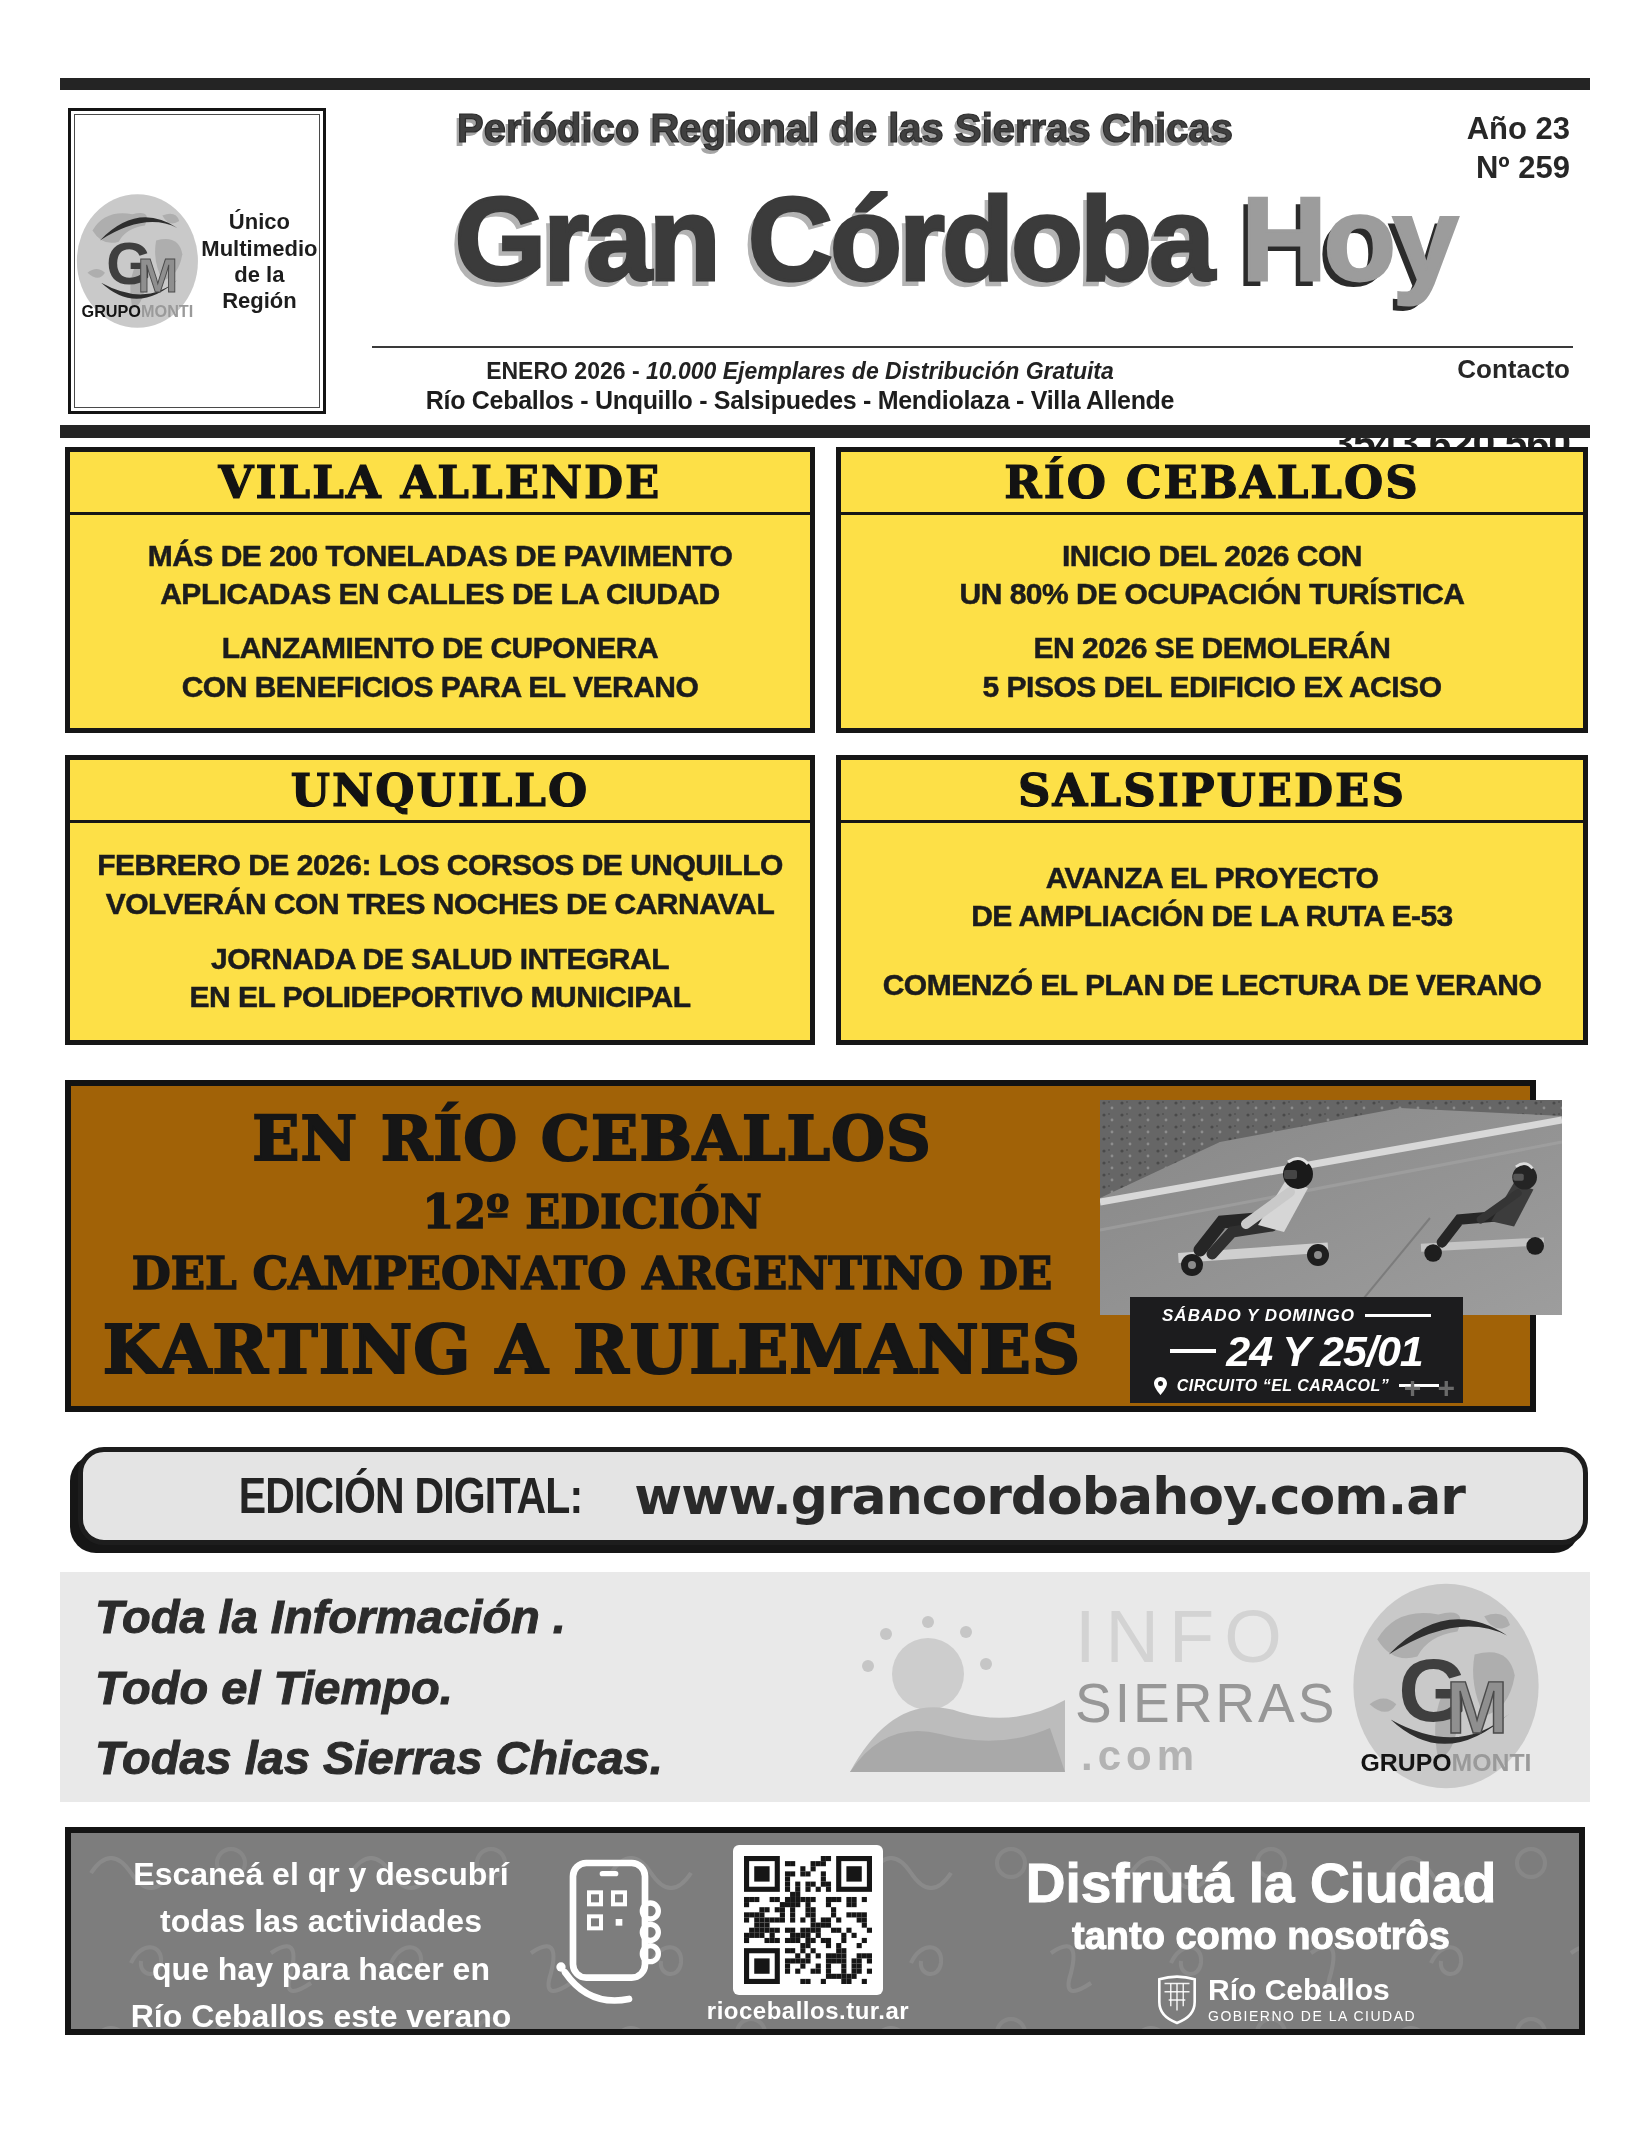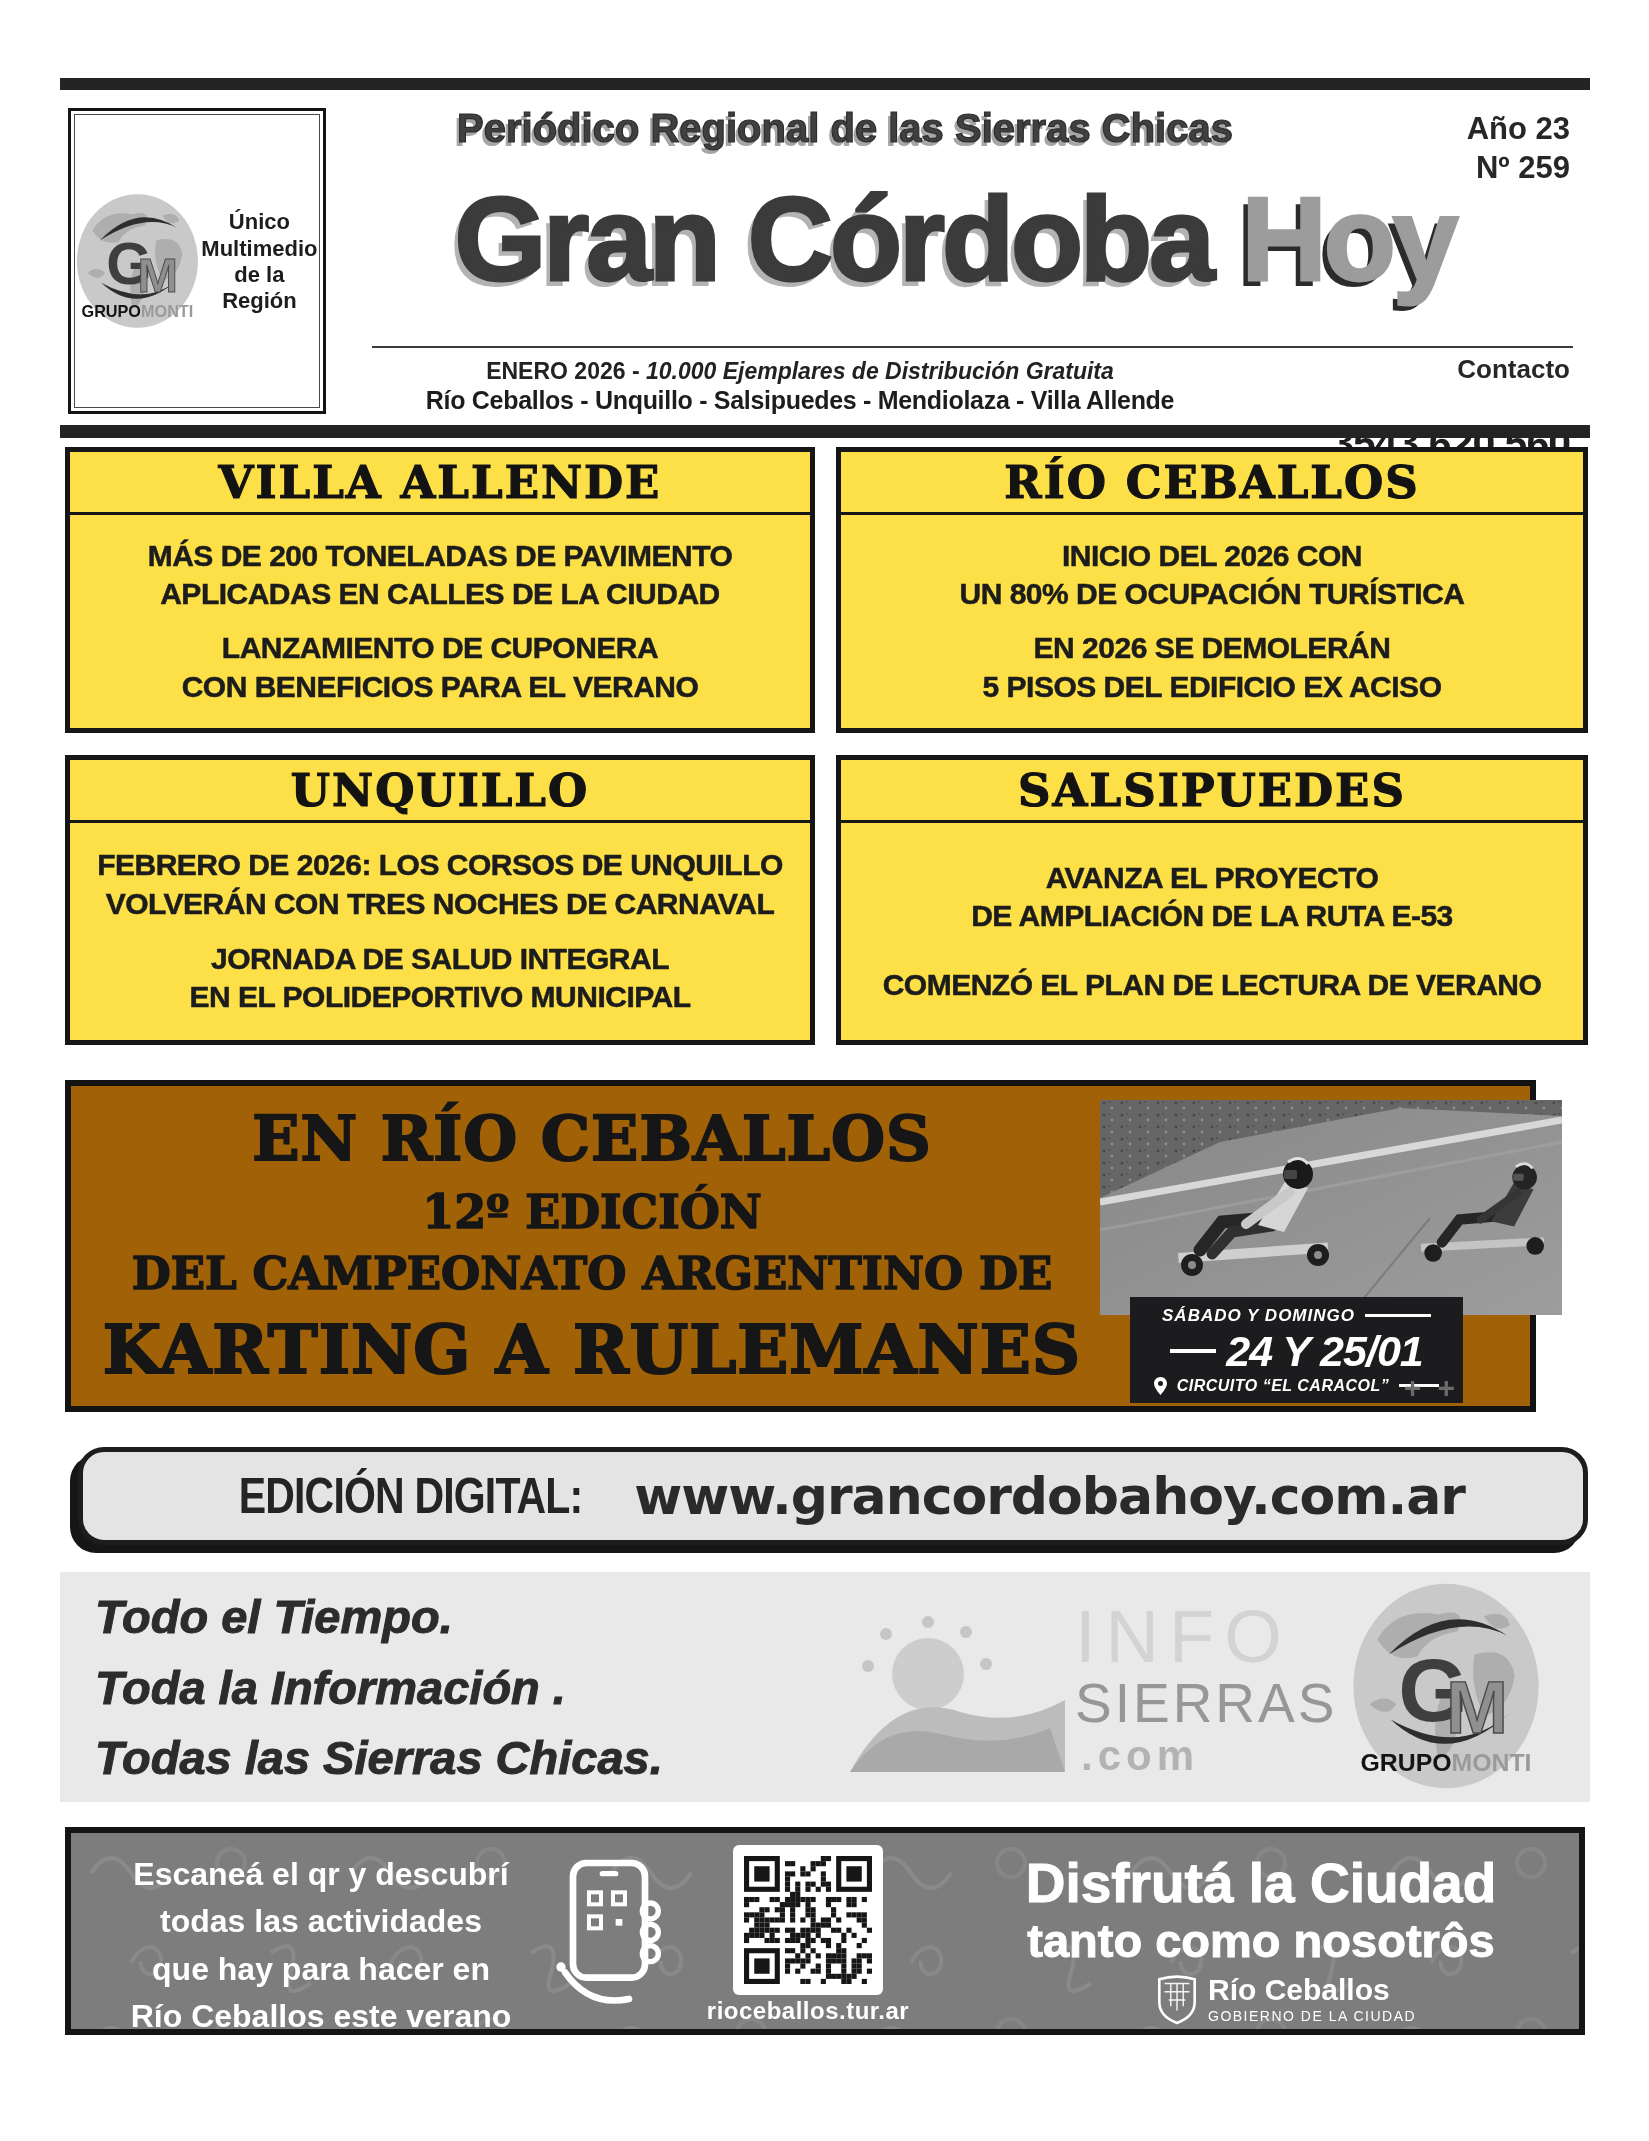--- a/index.html
+++ b/index.html
@@ -75,21 +75,21 @@
   .qr-banner{left:65px;top:1827px;width:1520px;height:208px;background:#7d7d7d;border:6px solid #141414;
              box-sizing:border-box;overflow:hidden;}
   .doodles{position:absolute;left:0;top:0;width:100%;height:100%;}
   .qr-message{position:absolute;left:30px;top:18px;width:440px;text-align:center;color:#fff;
               font-weight:bold;font-size:32px;line-height:1.48;}
   .qr-white-box{position:absolute;left:662px;top:12px;width:150px;height:150px;background:#fff;border-radius:6px;
                 display:flex;align-items:center;justify-content:center;}
   .qr-caption{position:absolute;left:622px;top:164px;width:230px;text-align:center;color:#fff;font-weight:bold;font-size:24px;letter-spacing:0.5px;}
   .city-slogan{position:absolute;left:910px;top:20px;width:560px;text-align:center;color:#fff;font-weight:bold;line-height:1.12;}
   .city-slogan .l1{font-size:55px;-webkit-text-stroke:1px #fff;}
-  .city-slogan .l2{font-size:47px;-webkit-text-stroke:1px #fff;}
+  .city-slogan .l2{font-size:38px;-webkit-text-stroke:1px #fff;}
   .gov-block{position:absolute;left:1085px;top:140px;display:flex;align-items:center;gap:10px;color:#fff;}
   .gov-text .gov-name{font-weight:bold;font-size:30px;line-height:1;}
   .gov-text .gov-sub{font-size:14px;letter-spacing:1.5px;margin-top:3px;}
 </style>
 </head>
 <body>
 
 <svg width="0" height="0" style="position:absolute" aria-hidden="true">
   <defs>
     <symbol id="gm-logo" viewBox="0 0 200 222">
@@ -258,22 +258,22 @@
     </div>
   </div>
 
   <div class="abs digital-bar">
     <span class="digital-label">EDICIÓN DIGITAL:</span>
     <span class="digital-url">www.grancordobahoy.com.ar</span>
   </div>
 
   <div class="abs info-banner">
     <div class="slogan">
+      <div>Toda la Información .</div>
       <div>Todo el Tiempo.</div>
-      <div>Toda la Información .</div>
       <div>Todas las Sierras Chicas.</div>
     </div>
 
     <svg style="position:absolute;left:790px;top:40px;" width="215" height="160" viewBox="0 0 215 160">
       <circle cx="78" cy="62" r="36" fill="#cdcdcd"></circle>
       <circle cx="78" cy="10" r="6" fill="#c6c6c6"></circle>
         <circle cx="116" cy="20" r="6" fill="#c6c6c6"></circle>
       <circle cx="36" cy="22" r="6" fill="#c6c6c6"></circle>
         <circle cx="136" cy="52" r="6" fill="#c6c6c6"></circle>
       <circle cx="18" cy="54" r="6" fill="#c6c6c6"></circle>

